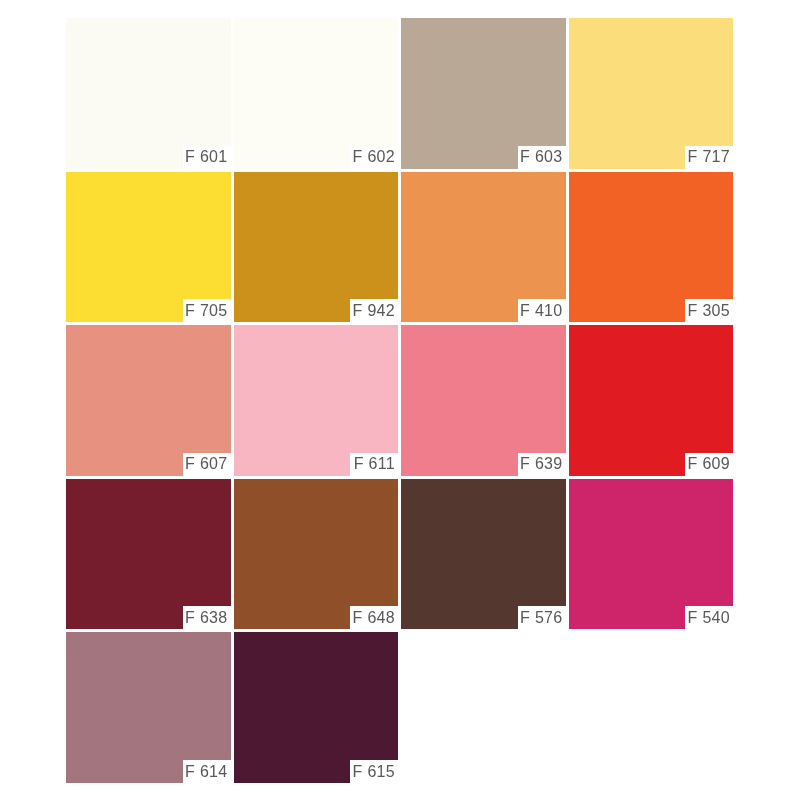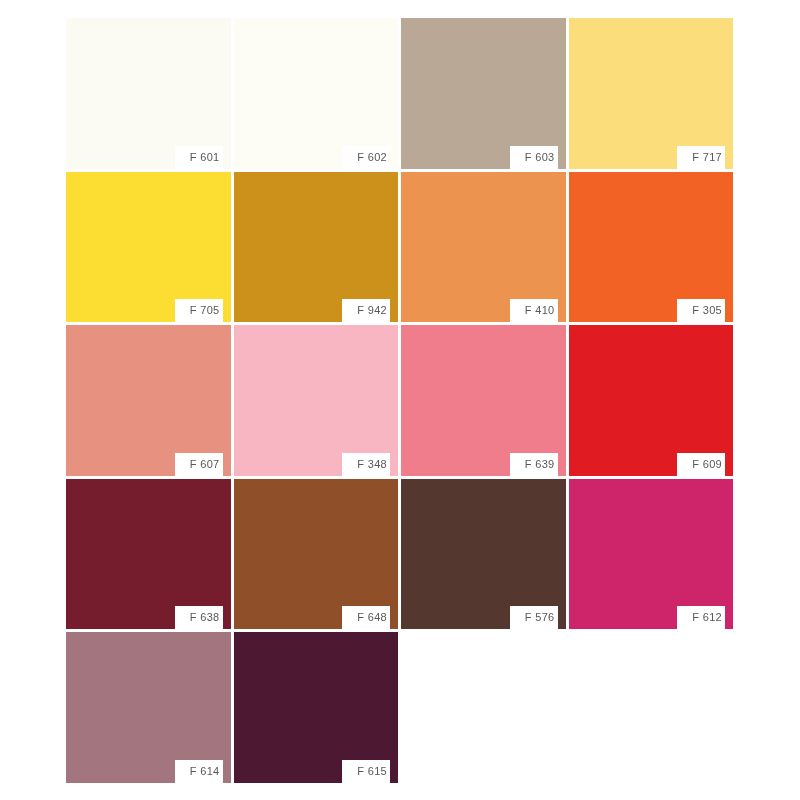--- a/index.html
+++ b/index.html
@@ -41,32 +41,32 @@
     box-shadow: inset 0 0 0 1px rgba(0,0,0,0.07);
   }
 
   .swatch-fill {
     position: absolute;
     inset: 0;
   }
 
   .swatch-label {
     position: absolute;
-    right: 8px;
+    right: 0;
     bottom: 0;
     width: 48px;
     height: 23px;
     background: #ffffff;
     display: flex;
     align-items: center;
     justify-content: flex-end;
     padding-right: 3px;
     box-sizing: border-box;
     font-family: "Liberation Sans", sans-serif;
-    font-size: 11px;
+    font-size: 16px;
     letter-spacing: 0.3px;
     color: #585858;
     line-height: 1;
     white-space: nowrap;
   }
 </style>
 </head>
 <body>
 
 <div id="swatch-grid" style="grid-template-columns: repeat(4, 1fr); grid-template-rows: repeat(5, 1fr);">
@@ -101,21 +101,21 @@
     <div class="swatch">
       <div class="swatch-fill" style="background: rgb(242, 98, 36);"></div>
       <div class="swatch-label">F 305</div>
     </div>
     <div class="swatch">
       <div class="swatch-fill" style="background: rgb(231, 146, 128);"></div>
       <div class="swatch-label">F 607</div>
     </div>
     <div class="swatch">
       <div class="swatch-fill" style="background: rgb(247, 182, 194);"></div>
-      <div class="swatch-label">F 348</div>
+      <div class="swatch-label">F 611</div>
     </div>
     <div class="swatch">
       <div class="swatch-fill" style="background: rgb(239, 125, 140);"></div>
       <div class="swatch-label">F 639</div>
     </div>
     <div class="swatch">
       <div class="swatch-fill" style="background: rgb(224, 27, 34);"></div>
       <div class="swatch-label">F 609</div>
     </div>
     <div class="swatch">
@@ -125,21 +125,21 @@
     <div class="swatch">
       <div class="swatch-fill" style="background: rgb(143, 79, 40);"></div>
       <div class="swatch-label">F 648</div>
     </div>
     <div class="swatch">
       <div class="swatch-fill" style="background: rgb(84, 56, 47);"></div>
       <div class="swatch-label">F 576</div>
     </div>
     <div class="swatch">
       <div class="swatch-fill" style="background: rgb(206, 36, 105);"></div>
-      <div class="swatch-label">F 612</div>
+      <div class="swatch-label">F 540</div>
     </div>
     <div class="swatch">
       <div class="swatch-fill" style="background: rgb(163, 117, 127);"></div>
       <div class="swatch-label">F 614</div>
     </div>
     <div class="swatch">
       <div class="swatch-fill" style="background: rgb(77, 25, 50);"></div>
       <div class="swatch-label">F 615</div>
     </div>
   </div>

